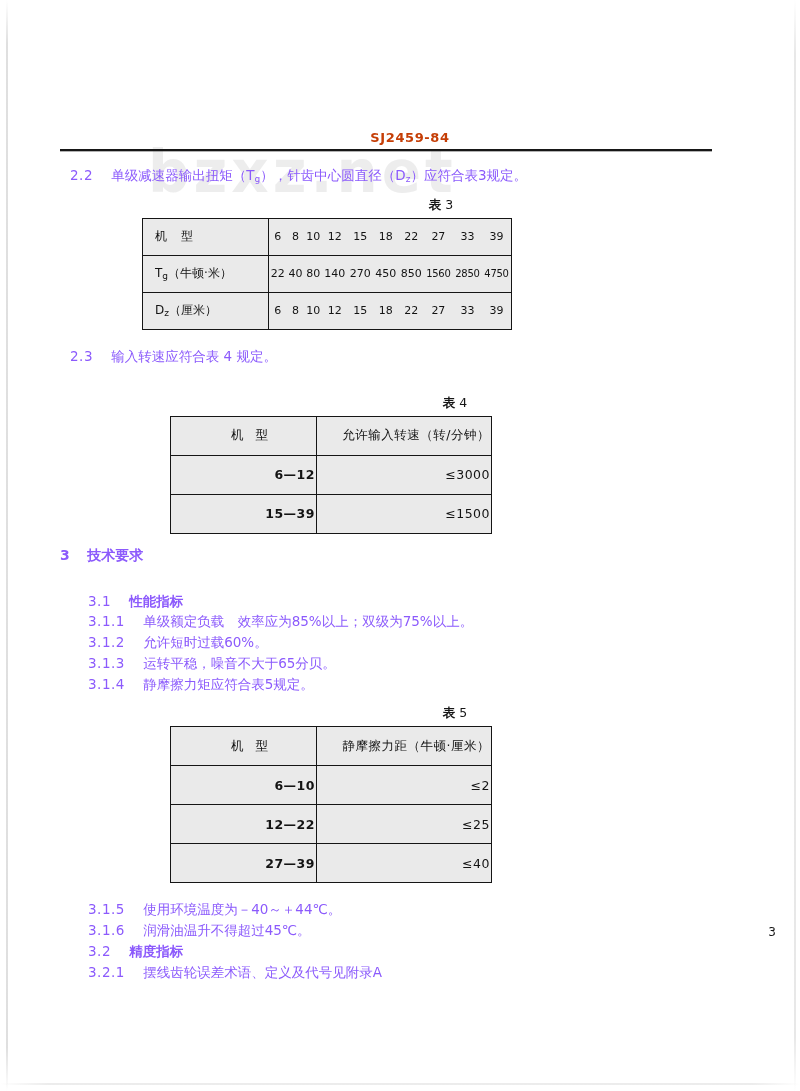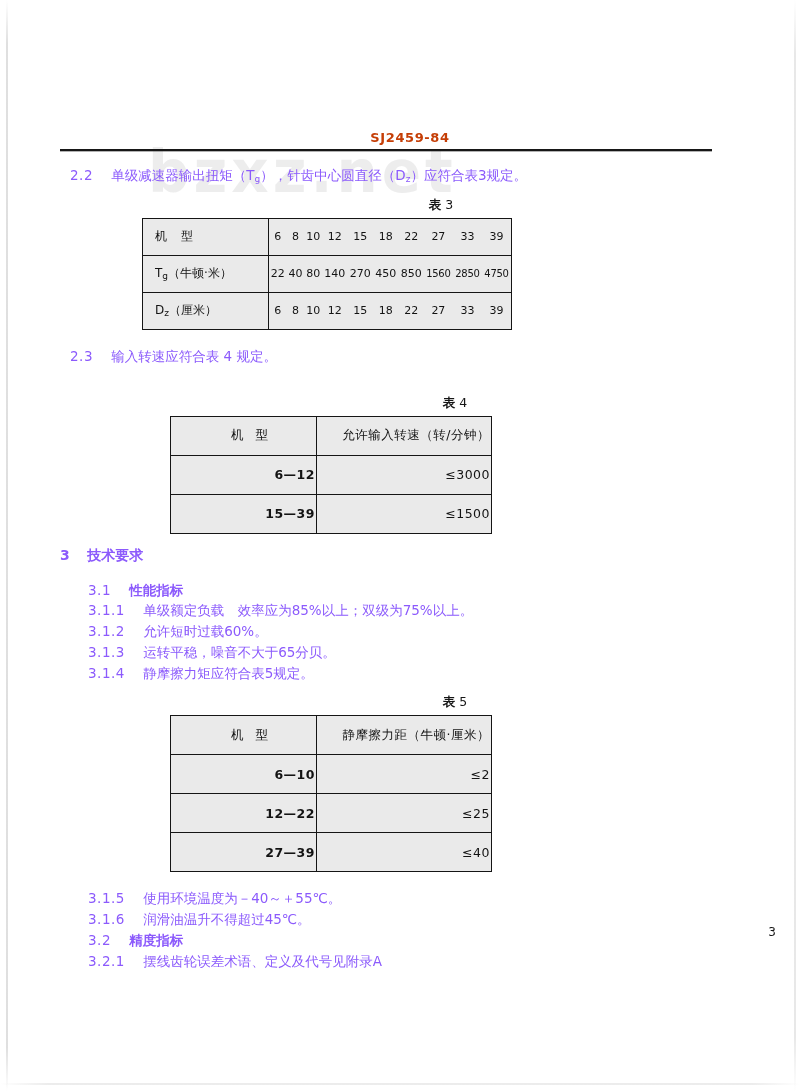--- a/index.html
+++ b/index.html
@@ -302,21 +302,21 @@
           </tr>
         </tbody>
       </table>
     </div>
 
     <div class="para sec-head" style="margin-top:11px;">
       <span class="num">3</span>
       <span style="padding-left:12px;">技术要求</span>
     </div>
 
-    <div class="para p-l1" style="margin-top:13px;">
+    <div class="para p-l1" style="margin-top:24px;">
       <span class="num">3.1</span>
       <span style="padding-left:14px; font-weight:bold;">性能指标</span>
     </div>
 
     <div class="para p-l1">
       <span class="num">3.1.1</span>
       <span style="padding-left:14px;">单级额定负载　效率应为85%以上；双级为75%以上。</span>
     </div>
 
     <div class="para p-l1">
@@ -356,21 +356,21 @@
           <tr>
             <td class="c1 val">27—39</td>
             <td class="c2">≤40</td>
           </tr>
         </tbody>
       </table>
     </div>
 
     <div class="para p-l1" style="margin-top:16px;">
       <span class="num">3.1.5</span>
-      <span style="padding-left:14px;">使用环境温度为－40～＋55℃。</span>
+      <span style="padding-left:14px;">使用环境温度为－40～＋44℃。</span>
     </div>
 
     <div class="para p-l1">
       <span class="num">3.1.6</span>
       <span style="padding-left:14px;">润滑油温升不得超过45℃。</span>
     </div>
 
     <div class="para p-l1">
       <span class="num">3.2</span>
       <span style="padding-left:14px; font-weight:bold;">精度指标</span>

